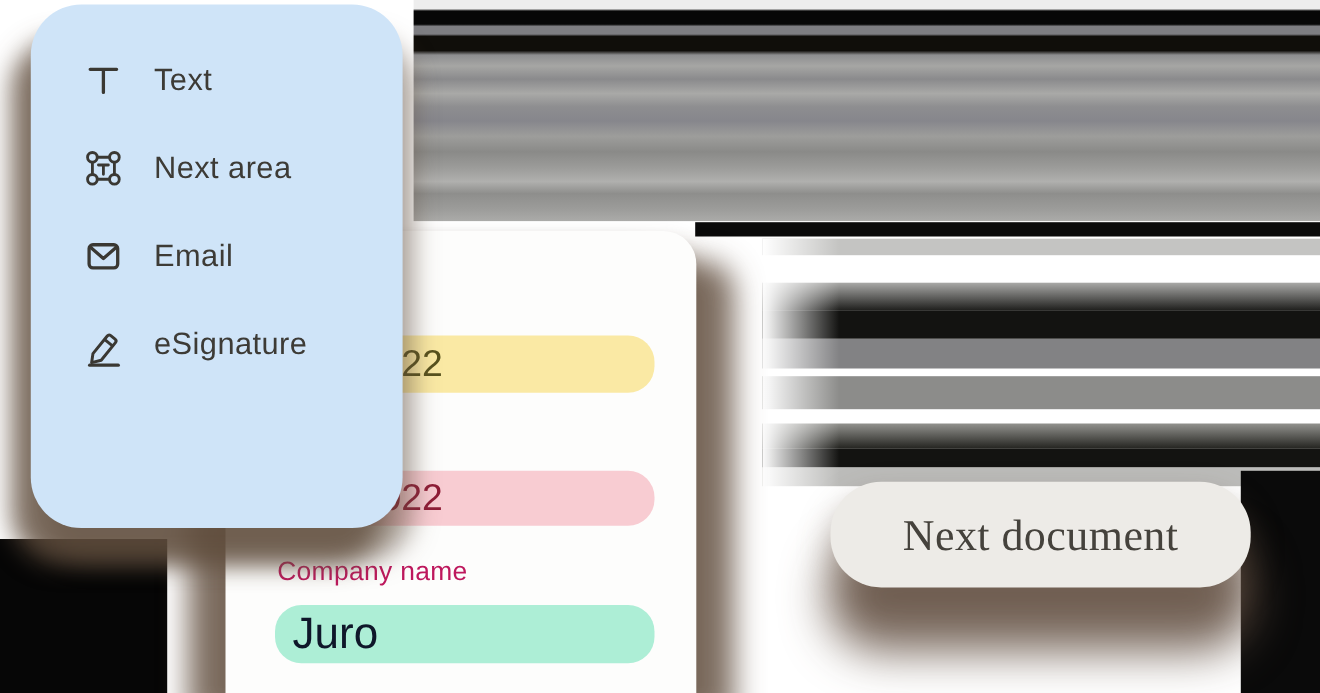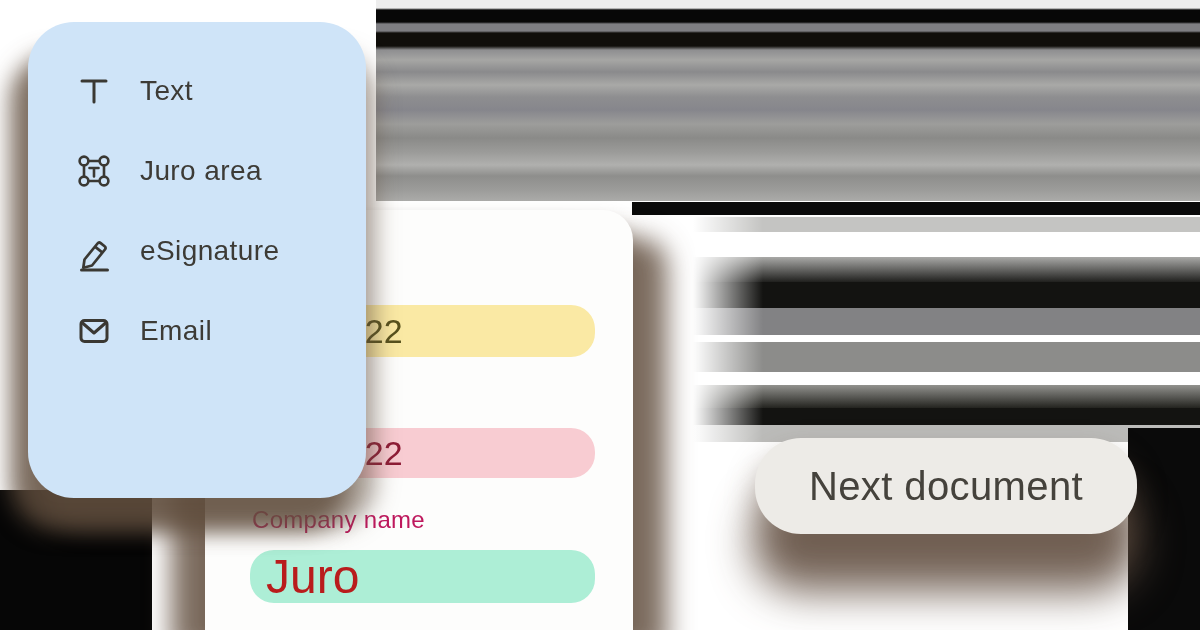--- a/index.html
+++ b/index.html
@@ -47,42 +47,41 @@
     box-shadow:-36px 26px 26px -2px rgba(96,77,61,0.82),
                 36px 26px 26px -2px rgba(96,77,61,0.82),
                 0 10px 18px rgba(96,77,61,0.35);
   }
   .field {
     position:absolute; left:45px; width:345px; border-radius:24px;
     display:flex; align-items:center; font-weight:500;
   }
   .field-yellow { top:95px;  height:52px; background:#fae9a4; color:#57511d; font-size:34px; padding-left:77px; }
   .field-pink   { top:218px; height:50px; background:#f8ccd2; color:#8e1c36; font-size:34px; padding-left:77px; }
-  .field-green  { top:340px; height:53px; background:#adeed6; color:#b91c1c; font-size:48px; padding-left:16px; }
+  .field-green  { top:340px; height:53px; background:#adeed6; color:#0f172a; font-size:40px; padding-left:16px; }
   .field-label  { position:absolute; left:47px; top:296px; font-size:24px; color:#be185d; letter-spacing:0.3px; }
 
   
   .field-menu {
     position:absolute; left:28px; top:4px; width:338px; height:476px;
     background:#cfe4f8; border-radius:46px;
     box-shadow:-18px 32px 22px rgba(96,77,61,0.8),
                 10px 30px 22px rgba(96,77,61,0.5);
     padding-top:29px;
-    margin-top:18px;
   }
   .menu-item { position:relative; height:80px; display:flex; align-items:center; cursor:pointer; }
   .menu-item .icn { width:44px; height:44px; margin-left:44px; flex:0 0 44px; }
   .menu-item .lbl { margin-left:24px; font-size:28px; color:#3d3b36; letter-spacing:0.4px; }
 
   
   .next-btn {
     position:absolute; left:755px; top:438px; width:382px; height:96px;
     background:#edebe7; border-radius:46px; border:none;
     display:flex; align-items:center; justify-content:center;
-    font-family:Liberation Sans, sans-serif; font-size:40px; font-weight:500; color:#45423c; letter-spacing:0.4px;
+    font-family:Liberation Serif, serif; font-size:40px; font-weight:500; color:#45423c; letter-spacing:0.4px;
     box-shadow:0 56px 42px 2px rgba(99,80,66,0.88),
                0 14px 30px rgba(99,80,66,0.4);
     cursor:pointer;
   }
 </style>
 </head>
 <body>
 
 <div id="stage">
 
@@ -126,38 +125,38 @@
 
     <div class="menu-item">
       <svg class="icn" viewBox="0 0 44 44">
         <rect x="12" y="12" width="20" height="20" rx="2" fill="none" stroke="#3a3833" stroke-width="2.6"></rect>
         <circle cx="12" cy="12" r="4.4" fill="#cfe4f8" stroke="#3a3833" stroke-width="2.6"></circle>
         <circle cx="32" cy="12" r="4.4" fill="#cfe4f8" stroke="#3a3833" stroke-width="2.6"></circle>
         <circle cx="12" cy="32" r="4.4" fill="#cfe4f8" stroke="#3a3833" stroke-width="2.6"></circle>
         <circle cx="32" cy="32" r="4.4" fill="#cfe4f8" stroke="#3a3833" stroke-width="2.6"></circle>
         <path d="M17.5 19 H26.5 M22 19 V27.5" fill="none" stroke="#3a3833" stroke-width="2.6" stroke-linecap="round"></path>
       </svg>
-      <span class="lbl">Juro area</span>
+      <span class="lbl">Next area</span>
+    </div>
+
+    <div class="menu-item">
+      <svg class="icn" viewBox="0 0 44 44">
+        <rect x="9" y="11.5" width="26" height="21" rx="3.5" fill="none" stroke="#3a3833" stroke-width="3" stroke-linejoin="round"></rect>
+        <path d="M10.5 14 L22 24 L33.5 14" fill="none" stroke="#3a3833" stroke-width="3" stroke-linecap="round" stroke-linejoin="round"></path>
+      </svg>
+      <span class="lbl">Email</span>
     </div>
 
     <div class="menu-item">
       <svg class="icn" viewBox="0 0 44 44">
         <path d="M12.5 30.5 L25.5 14.5 a2.3 2.3 0 0 1 3.2 -0.35 l3.9 3.15 a2.3 2.3 0 0 1 0.35 3.2 L20 36.5 l-8.7 2.2 z" fill="none" stroke="#3a3833" stroke-width="2.7" stroke-linejoin="round"></path>
         <path d="M23 17.6 L30.5 23.6" fill="none" stroke="#3a3833" stroke-width="2.7"></path>
         <path d="M9.5 41 H35.5" fill="none" stroke="#3a3833" stroke-width="3" stroke-linecap="round"></path>
       </svg>
       <span class="lbl">eSignature</span>
     </div>
 
-    <div class="menu-item">
-      <svg class="icn" viewBox="0 0 44 44">
-        <rect x="9" y="11.5" width="26" height="21" rx="3.5" fill="none" stroke="#3a3833" stroke-width="3" stroke-linejoin="round"></rect>
-        <path d="M10.5 14 L22 24 L33.5 14" fill="none" stroke="#3a3833" stroke-width="3" stroke-linecap="round" stroke-linejoin="round"></path>
-      </svg>
-      <span class="lbl">Email</span>
-    </div>
-
 
   </div>
 
   <button class="next-btn">Next document</button>
 
 </div>
 
 </body></html>

